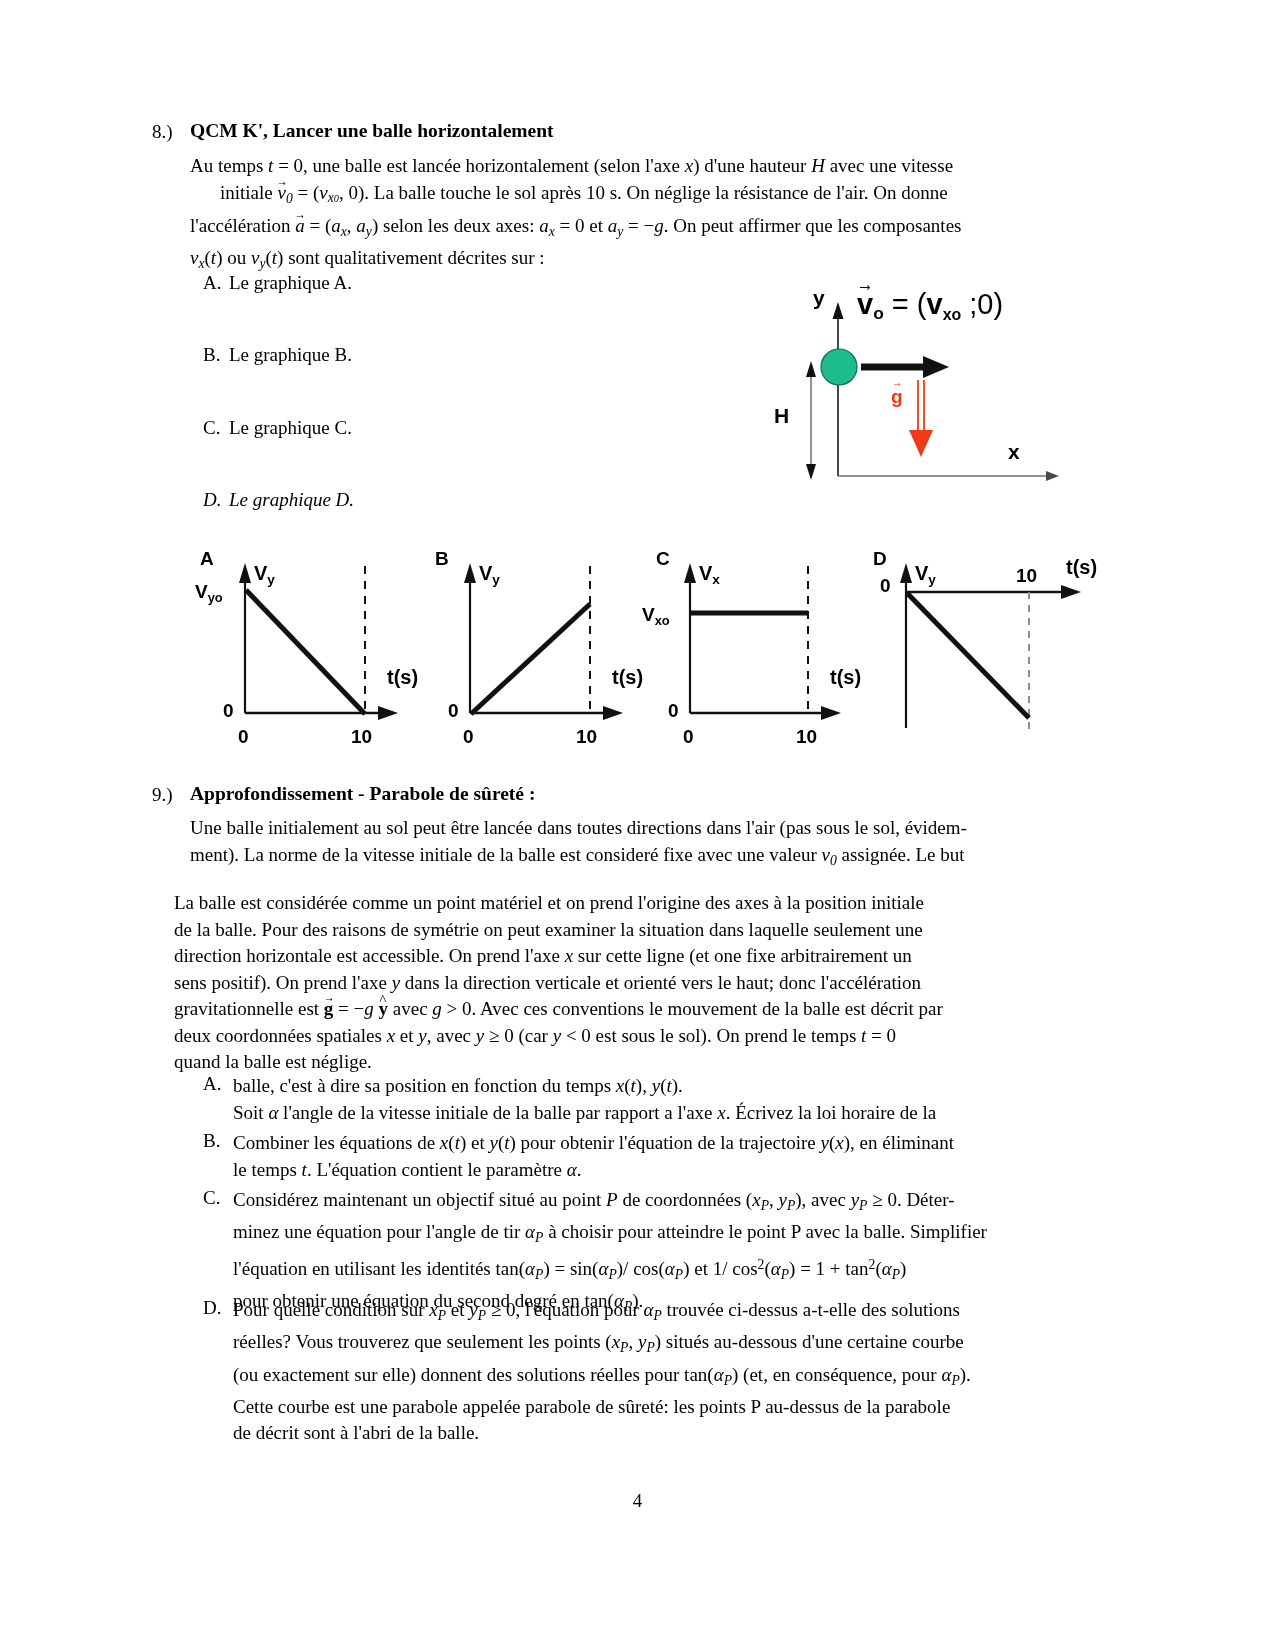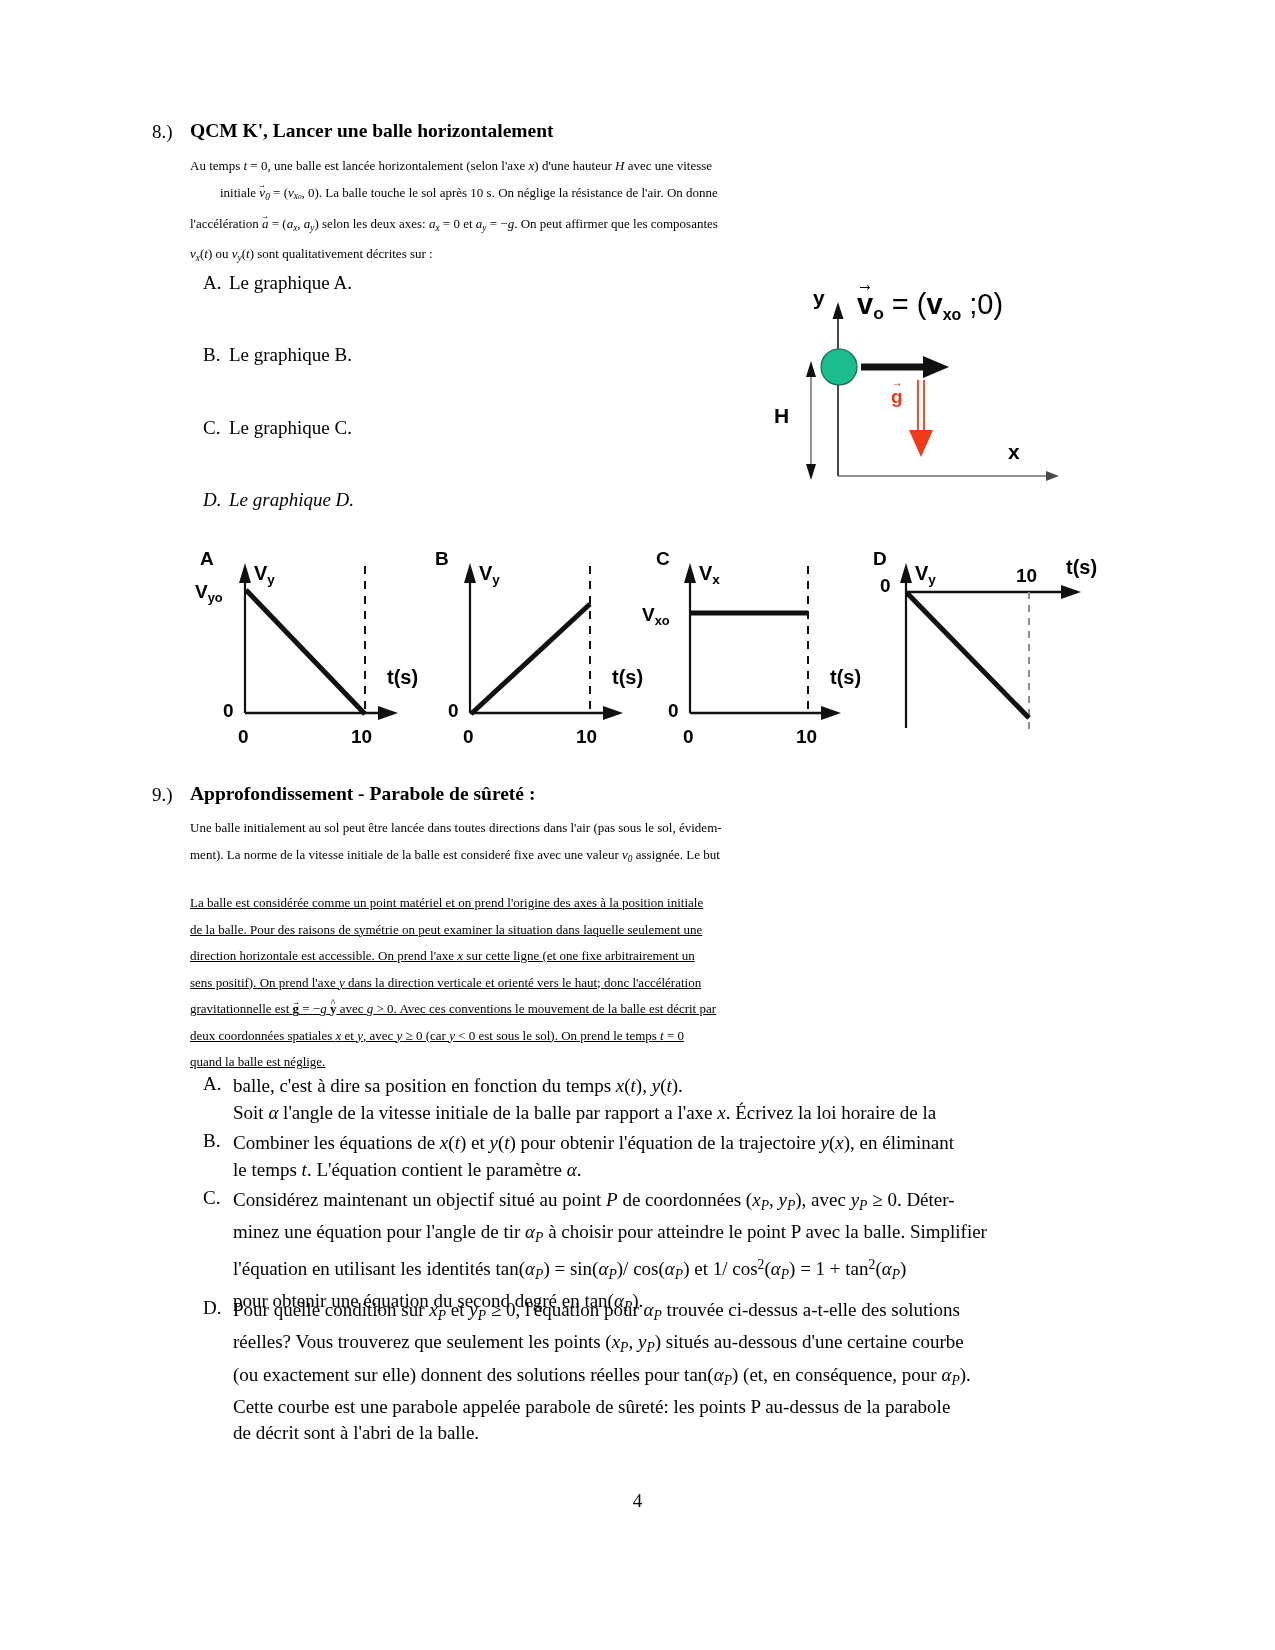--- a/index.html
+++ b/index.html
@@ -28,21 +28,21 @@
     position: absolute;
     font-size: 19px;
     font-family: "Liberation Serif", serif;
   }
   .q-title {
     font-size: 19.5px;
     font-weight: bold;
     font-family: "Liberation Serif", serif;
   }
   .para {
-    font-size: 13px;
+    font-size: 19px;
     line-height: 26.5px;
     text-align: justify;
     font-family: "Liberation Serif", serif;
   }
   .mi { font-style: italic; font-family: "Liberation Serif", serif; }
   .sub { font-size: 0.72em; vertical-align: -0.28em; font-style: italic; }
   .sup { font-size: 0.72em; vertical-align: 0.45em; }
   .vecbar { position: relative; display: inline-block; }
   .vecbar::after {
     content: "\2192";
@@ -268,21 +268,21 @@
   <div class="q-num" style="left:152px; top:784px;">9.)</div>
   <div class="q-title" style="position:absolute; left:190px; top:783px;">Approfondissement - Parabole de sûreté :</div>
 
   <div class="q-block" style="left:190px; top:815px; width:884px;">
     <div class="para" style="white-space:nowrap;">Une balle initialement au sol peut être lancée dans toutes directions dans l'air (pas sous le sol, évidem-</div>
     <div class="para" style="white-space:nowrap;">
       ment). La norme de la vitesse initiale de la balle est consideré fixe avec une valeur <span class="mi">v</span><span class="sub">0</span> assignée. Le but
     </div>
   </div>
 
-  <div class="q-block" style="left:190px; top:890px; width:884px;text-decoration:underline;">
+  <div class="q-block" style="left:174px; top:890px; width:884px;">
     <div class="para" style="white-space:nowrap;">La balle est considérée comme un point matériel et on prend l'origine des axes à la position initiale</div>
     <div class="para" style="white-space:nowrap;">de la balle. Pour des raisons de symétrie on peut examiner la situation dans laquelle seulement une</div>
     <div class="para" style="white-space:nowrap;">
       direction horizontale est accessible. On prend l'axe <span class="mi">x</span> sur cette ligne (et one fixe arbitrairement un
     </div>
     <div class="para" style="white-space:nowrap;">
       sens positif). On prend l'axe <span class="mi">y</span> dans la direction verticale et orienté vers le haut; donc l'accélération
     </div>
     <div class="para" style="white-space:nowrap;">
       gravitationnelle est <span class="vecbar" style="font-weight:bold;">g</span> = −<span class="mi">g</span> <span class="hatmark" style="font-weight:bold;">y</span> avec <span class="mi">g</span> &gt; 0. Avec ces conventions le mouvement de la balle est décrit par

